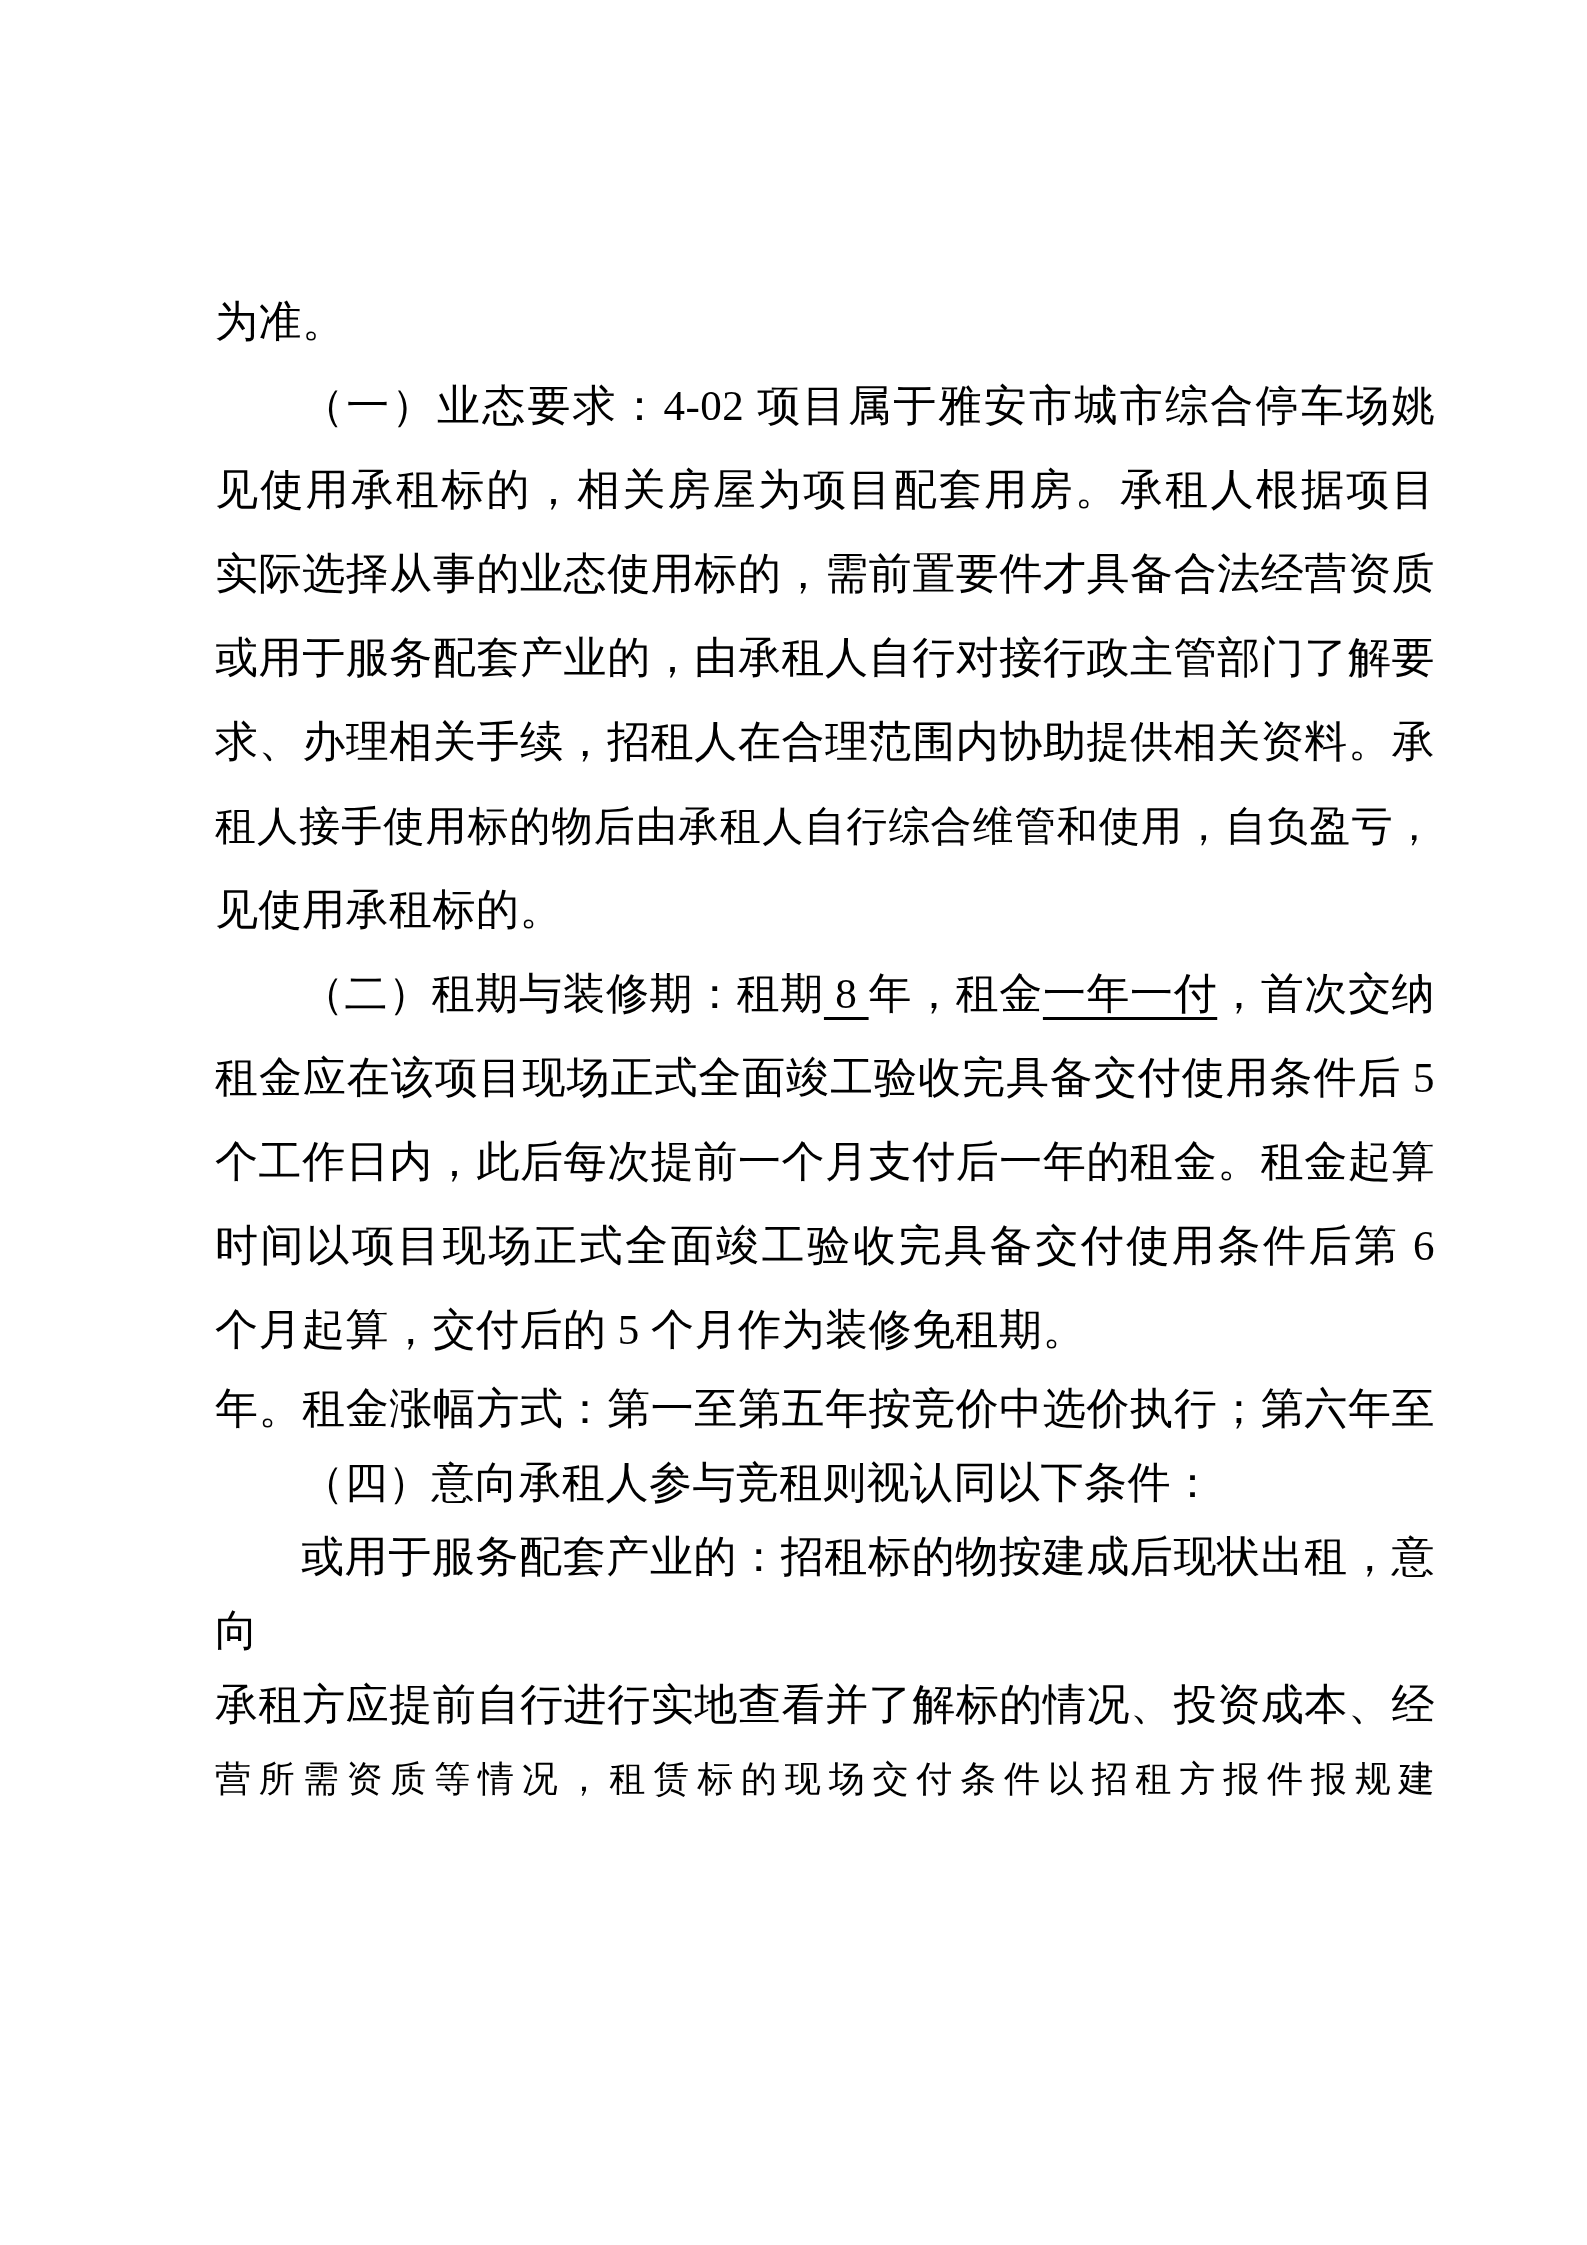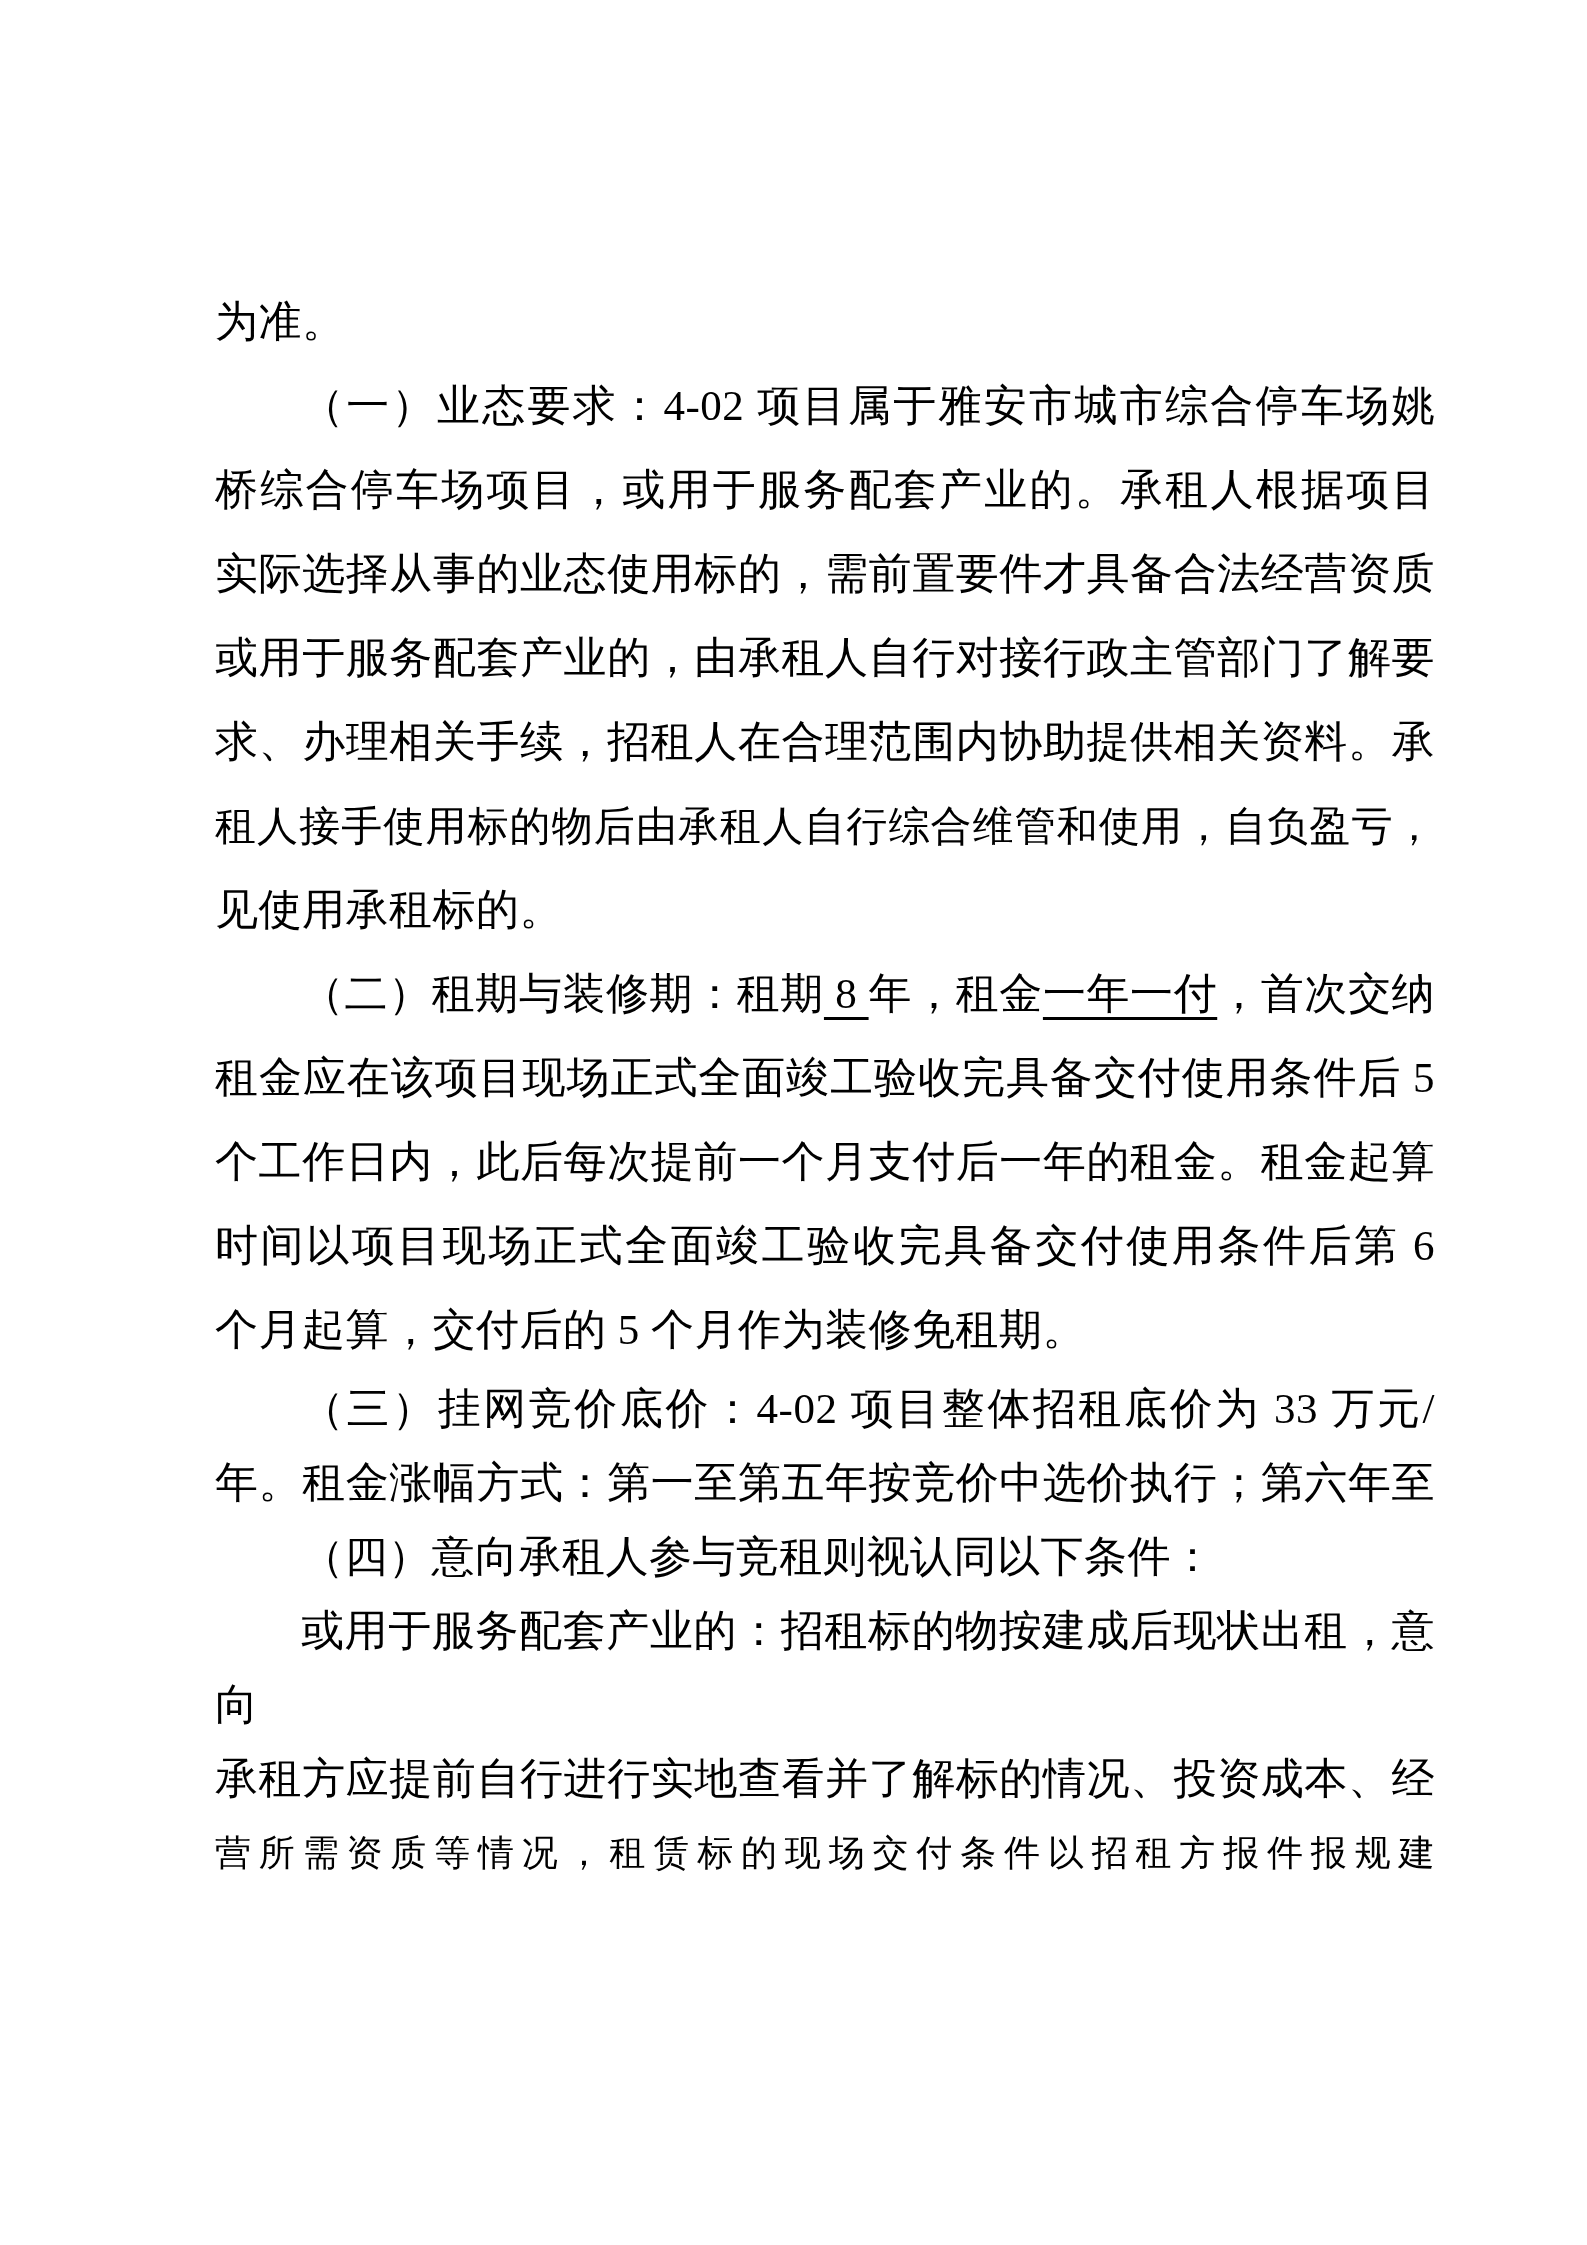--- a/index.html
+++ b/index.html
@@ -48,34 +48,33 @@
   }
 </style>
 </head>
 <body>
 
 <div class="page" style="background: rgb(255, 255, 255); color: rgb(0, 0, 0);">
   <div class="doc-body">
       <div class="block block-a">
         <div class="line end" style="font-size: 43px;"><span class="run">为准。</span></div>
         <div class="line indent" style="font-size: 43px;"><span class="run">（一）业态要求：4-02 项目属于雅安市城市综合停车场姚</span></div>
-        <div class="line" style="font-size: 43px;"><span class="run">桥综合停车场项目，或用于服务配套产业的。承租人根据项目</span></div>
+        <div class="line" style="font-size: 43px;"><span class="run">见使用承租标的，相关房屋为项目配套用房。承租人根据项目</span></div>
         <div class="line" style="font-size: 43px;"><span class="run">实际选择从事的业态使用标的，需前置要件才具备合法经营资质</span></div>
         <div class="line" style="font-size: 43px;"><span class="run">或用于服务配套产业的，由承租人自行对接行政主管部门了解要</span></div>
         <div class="line" style="font-size: 43px;"><span class="run">求、办理相关手续，招租人在合理范围内协助提供相关资料。承</span></div>
         <div class="line" style="font-size: 41px;"><span class="run">租人接手使用标的物后由承租人自行综合维管和使用，自负盈亏，</span></div>
         <div class="line end" style="font-size: 43px;"><span class="run">见使用承租标的。</span></div>
         <div class="line indent" style="font-size: 43px;"><span class="run">（二）租期与装修期：租期</span><span class="run u"> 8 </span><span class="run">年，租金</span><span class="run u">一年一付</span><span class="run">，首次交纳</span></div>
         <div class="line" style="font-size: 43px;"><span class="run">租金应在该项目现场正式全面竣工验收完具备交付使用条件后 5</span></div>
         <div class="line" style="font-size: 43px;"><span class="run">个工作日内，此后每次提前一个月支付后一年的租金。租金起算</span></div>
         <div class="line" style="font-size: 43px;"><span class="run">时间以项目现场正式全面竣工验收完具备交付使用条件后第 6</span></div>
         <div class="line end" style="font-size: 43px;"><span class="run">个月起算，交付后的 5 个月作为装修免租期。</span></div>
       </div>
       <div class="block block-b">
-        <div class="line indent" style="font-size: 43px;"><span class="run">（三）挂网竞价底价：4-02 项目整体招租底价为 33 万元/</span></div>
         <div class="line" style="font-size: 43px;"><span class="run">年。租金涨幅方式：第一至第五年按竞价中选价执行；第六年至</span></div>
         <div class="line indent end" style="font-size: 43px;"><span class="run">（四）意向承租人参与竞租则视认同以下条件：</span></div>
         <div class="line indent" style="font-size: 43px;"><span class="run">或用于服务配套产业的：招租标的物按建成后现状出租，意向</span></div>
         <div class="line" style="font-size: 43px;"><span class="run">承租方应提前自行进行实地查看并了解标的情况、投资成本、经</span></div>
         <div class="line" style="font-size: 36px;"><span class="run">营所需资质等情况，租赁标的现场交付条件以招租方报件报规建</span></div>
       </div>
     </div>
 </div>
 
 </body></html>

